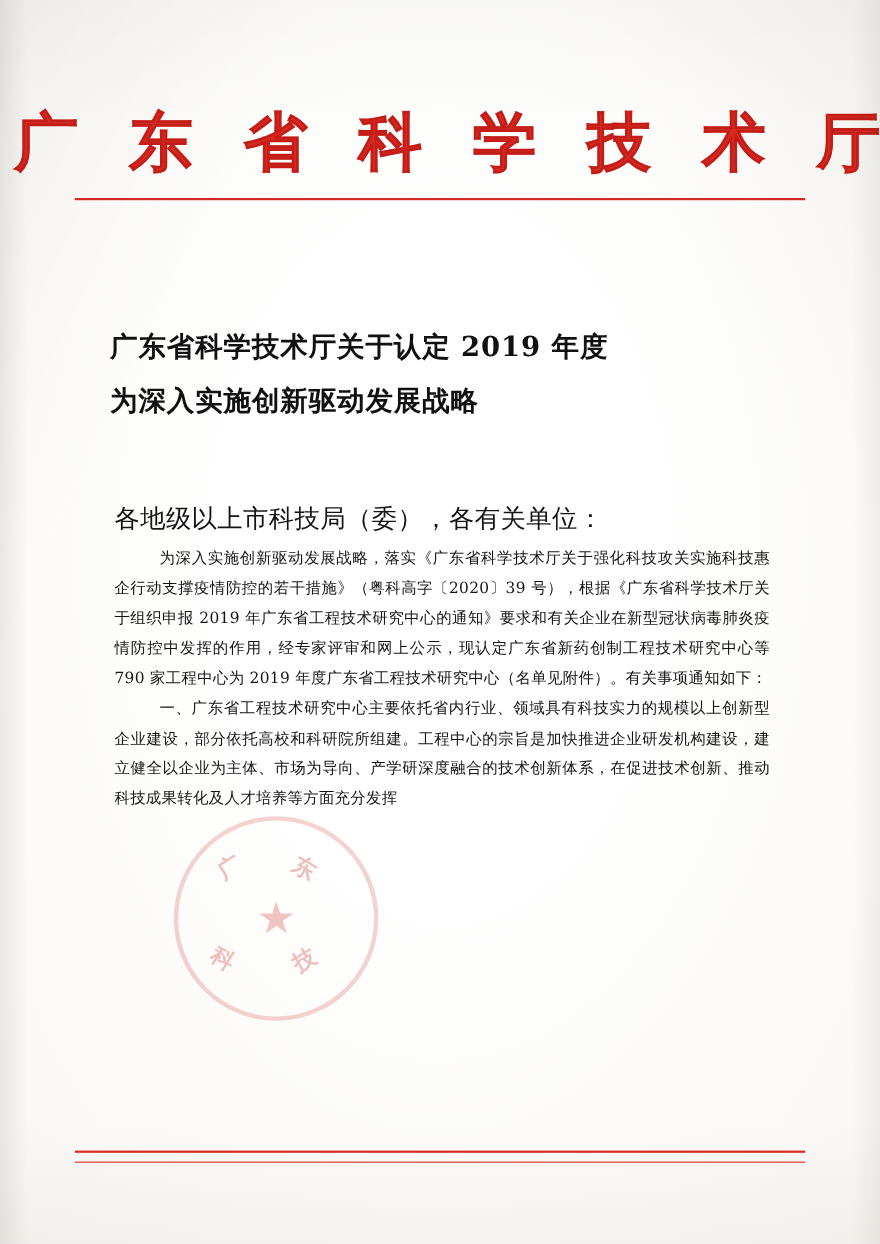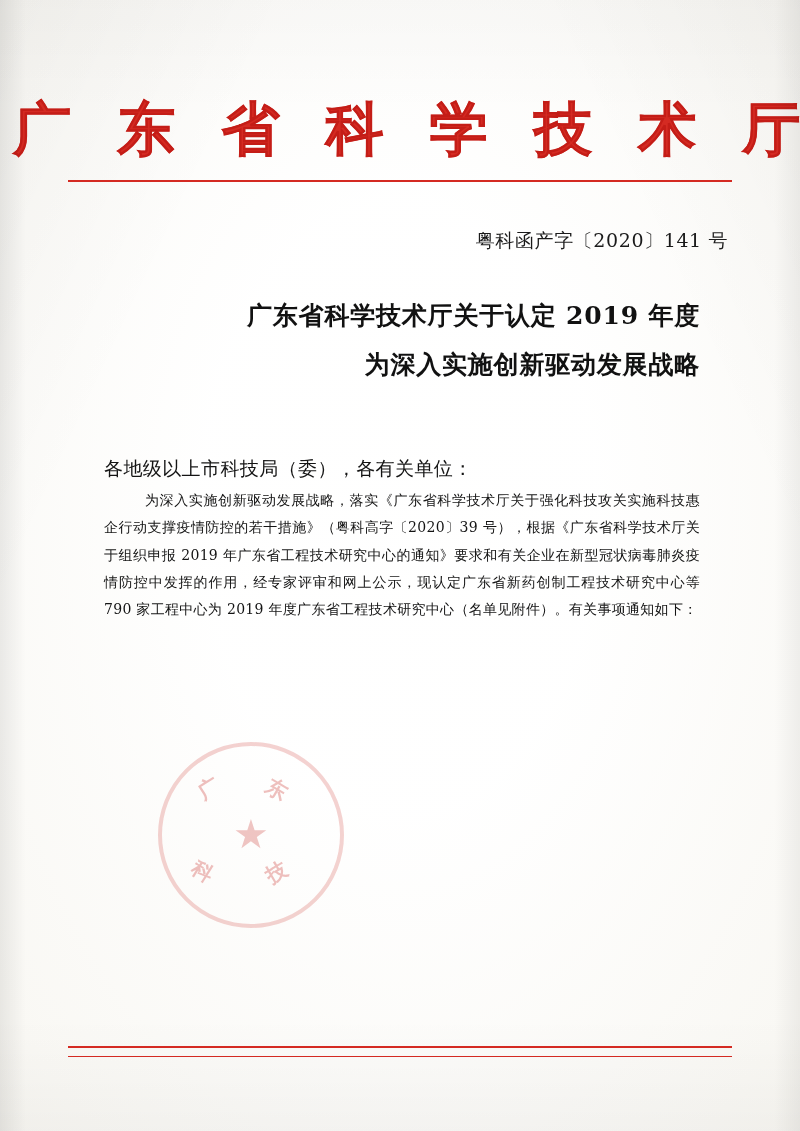--- a/index.html
+++ b/index.html
@@ -81,40 +81,40 @@
     letter-spacing: 0.6px;
     font-family: "DejaVu Serif", "Liberation Serif", serif;
   }
 
   
   .title-block {
     position: absolute;
     left: 100px;
     top: 292px;
     width: 600px;
-    text-align: right;
+    text-align: left;
   }
   .title-line {
     font-family: "DejaVu Serif", "Liberation Serif", serif;
     font-weight: bold;
     font-size: 25px;
     color: #111111;
     line-height: 1.95;
     letter-spacing: 0.8px;
   }
 
   
   .body-block {
     position: absolute;
     left: 104px;
     top: 450px;
     width: 596px;
   }
   .salutation {
-    font-size: 19px;
+    font-size: 23px;
     color: #141414;
     line-height: 1.95;
     letter-spacing: 0.4px;
     font-family: "DejaVu Serif", "Liberation Serif", serif;
   }
   .para {
     font-size: 14px;
     color: #141414;
     line-height: 1.95;
     letter-spacing: 0.3px;
@@ -200,30 +200,30 @@
   <div class="paper-texture"></div>
 
   <div class="content">
 
     <div class="masthead">
       <div class="masthead-title">广 东 省 科 学 技 术 厅</div>
     </div>
 
     <div class="masthead-rule"></div>
 
-    <div class="doc-number">粤科函产字〔2020〕141 号</div>
 
     <div class="title-block">
       <div class="title-line">广东省科学技术厅关于认定 2019 年度</div>
       <div class="title-line">为深入实施创新驱动发展战略</div>
     </div>
 
     <div class="body-block">
       <div class="salutation">各地级以上市科技局（委），各有关单位：</div>
       <p class="para">为深入实施创新驱动发展战略，落实《广东省科学技术厅关于强化科技攻关实施科技惠企行动支撑疫情防控的若干措施》（粤科高字〔2020〕39 号），根据《广东省科学技术厅关于组织申报 2019 年广东省工程技术研究中心的通知》要求和有关企业在新型冠状病毒肺炎疫情防控中发挥的作用，经专家评审和网上公示，现认定广东省新药创制工程技术研究中心等 790 家工程中心为 2019 年度广东省工程技术研究中心（名单见附件）。有关事项通知如下：</p>
+      <p class="para">一、广东省工程技术研究中心主要依托省内行业、领域具有科技实力的规模以上创新型企业建设，部分依托高校和科研院所组建。工程中心的宗旨是加快推进企业研发机构建设，建立健全以企业为主体、市场为导向、产学研深度融合的技术创新体系，在促进技术创新、推动科技成果转化及人才培养等方面充分发挥</p>
     </div>
 
     <div class="seal">
       <div class="seal-inner"></div>
       <div class="seal-text seal-t1">广</div>
       <div class="seal-text seal-t2">东</div>
       <div class="seal-text seal-t3">科</div>
       <div class="seal-text seal-t4">技</div>
       <div class="seal-star">★</div>
     </div>

